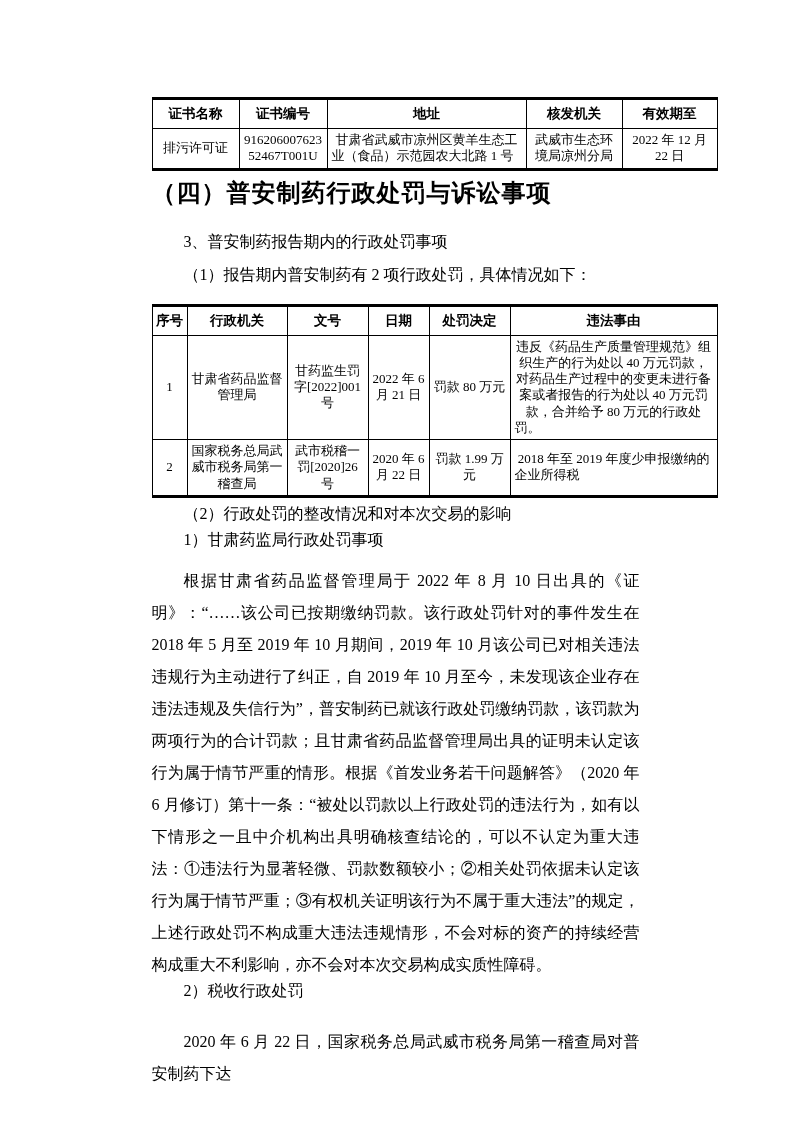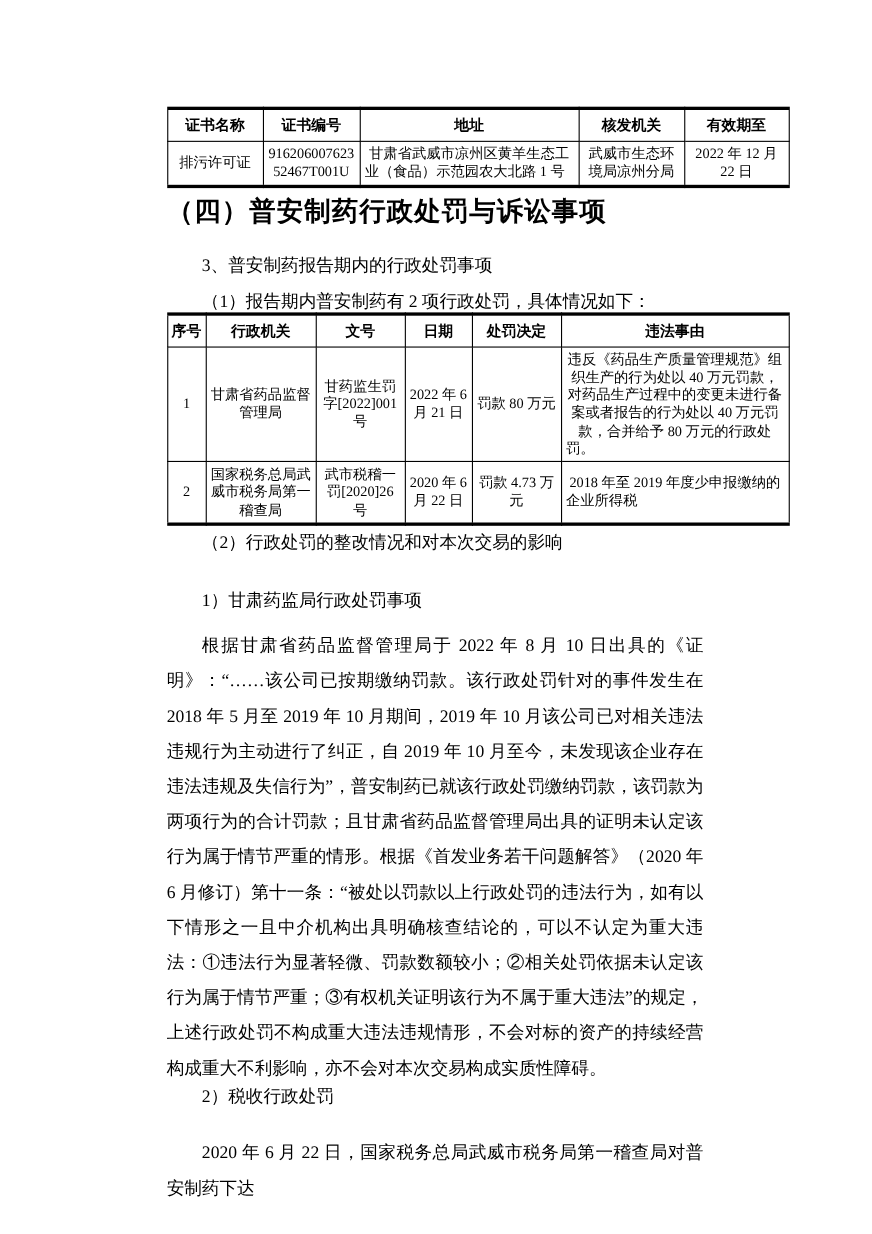--- a/index.html
+++ b/index.html
@@ -62,25 +62,25 @@
     letter-spacing: 1px;
   }
   .sub-item {
     font-size: 16px;
     line-height: 19px;
     text-indent: 2em;
   }
   .sub-item.lvl1   { margin-top: 27px; }
   .sub-item.lvl2   { margin-top: 14px; }
   .sub-item.after-table { margin-top: 6px; }
-  .sub-item.mid    { margin-top: 34px; }
+  .sub-item.mid    { margin-top: 7px; }
   .sub-item.tax    { margin-top: 0px; }
 
   .cert-table-wrap { margin: 0; }
-  .penalty-table-wrap { }
+  .penalty-table-wrap { margin-top: 20px; }
 
   .body-para {
     font-size: 16px;
     line-height: 32px;
     text-align: justify;
     text-indent: 2em;
     margin: 16px 0 0 0;
   }
   .body-para.last { margin-top: 26px; }
 
@@ -161,21 +161,21 @@
           <td>甘药监生罚字[2022]001 号</td>
           <td>2022 年 6 月 21 日</td>
           <td>罚款 80 万元</td>
           <td class="cell-reason">违反《药品生产质量管理规范》组织生产的行为处以 40 万元罚款，对药品生产过程中的变更未进行备案或者报告的行为处以 40 万元罚款，合并给予 80 万元的行政处罚。</td>
         </tr>
         <tr>
           <td>2</td>
           <td>国家税务总局武威市税务局第一稽查局</td>
           <td>武市税稽一罚[2020]26 号</td>
           <td>2020 年 6 月 22 日</td>
-          <td>罚款 4.73 万元</td>
+          <td>罚款 1.99 万元</td>
           <td class="cell-reason">2018 年至 2019 年度少申报缴纳的企业所得税</td>
         </tr>
       </tbody>
     </table>
   </div>
 
   <div class="sub-item after-table">（2）行政处罚的整改情况和对本次交易的影响</div>
 
   <div class="sub-item mid">1）甘肃药监局行政处罚事项</div>
 

